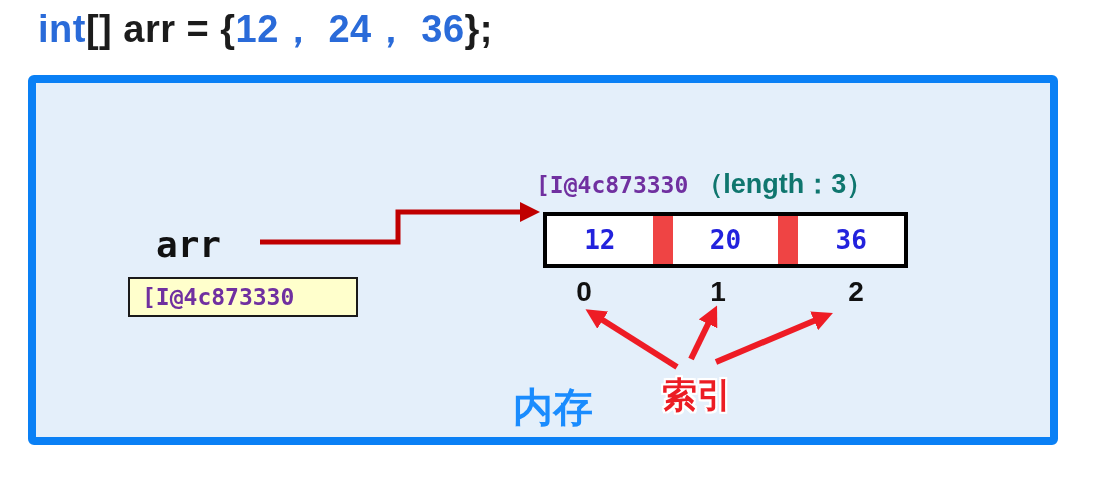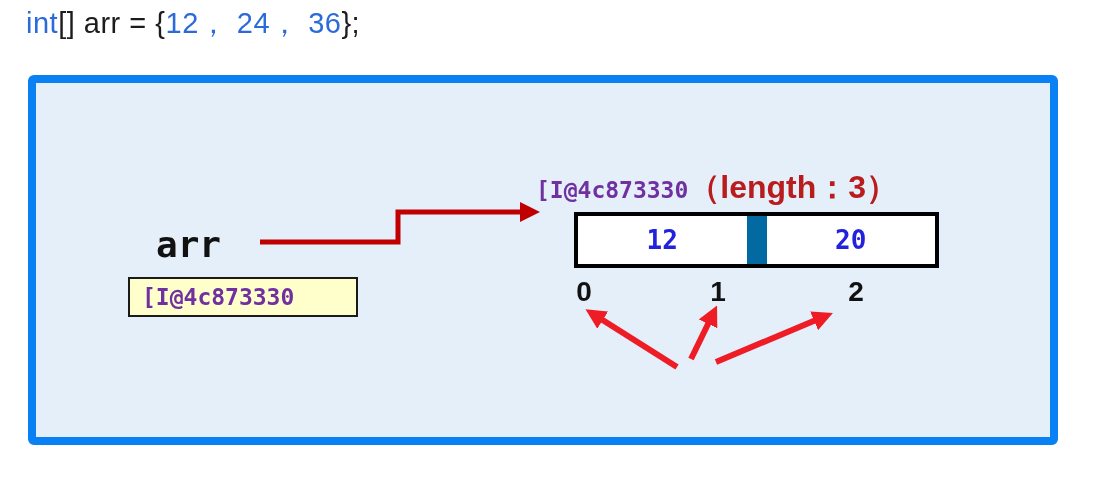--- a/index.html
+++ b/index.html
@@ -8,24 +8,24 @@
     width: 1108px;
     height: 479px;
     background: #ffffff;
     font-family: "Liberation Sans", sans-serif;
     overflow: hidden;
   }
 
   
   .code-line {
     position: absolute;
-    left: 26px;
+    left: 38px;
     top: 4px;
-    font-size: 29px;
-    font-weight: 400;
+    font-size: 38px;
+    font-weight: 700;
     color: #1c1c1c;
     white-space: pre;
     letter-spacing: 0.5px;
   }
   .code-line .kw   { color: #2a6bd9; }
   .code-line .num  { color: #2a6bd9; }
 
   
   .memory-box {
     position: absolute;
@@ -59,38 +59,38 @@
     align-items: baseline;
     white-space: pre;
   }
   .ref-text {
     font-family: "DejaVu Sans Mono", monospace;
     font-size: 23px;
     font-weight: bold;
     color: #7030a0;
   }
   .length-text {
-    font-size: 32px;
-    font-weight: bold;
-    color: #b91c1c;
-    margin-left: 0;
+    font-size: 27px;
+    font-weight: bold;
+    color: #0f766e;
+    margin-left: 8px;
   }
 
   
   .array-row {
     position: absolute;
-    left: 574px;
+    left: 543px;
     top: 212px;
     width: 365px;
     height: 56px;
     box-sizing: border-box;
     display: flex;
     gap: 20px;
     border: 4px solid #000000;
-    background: #0369a1;
+    background: #ef4444;
   }
   .cell {
     flex: 1;
     background: #ffffff;
     display: flex;
     align-items: center;
     justify-content: center;
     font-family: "DejaVu Sans Mono", monospace;
     font-size: 26px;
     font-weight: bold;
@@ -173,30 +173,33 @@
   <div class="arr-label">arr</div>
 
   <div class="ref-line">
     <span class="ref-text">[I@4c873330</span>
     <span class="length-text">（length：3）</span>
   </div>
 
   <div class="array-row">
     <div class="cell">12</div>
     <div class="cell">20</div>
+    <div class="cell">36</div>
   </div>
 
   <div class="index-digit idx-0">0</div>
   <div class="index-digit idx-1">1</div>
   <div class="index-digit idx-2">2</div>
 
   <div class="ref-box">
     <span>[I@4c873330</span>
   </div>
 
+  <div class="memory-label">内存</div>
+  <div class="index-label">索引</div>
 
   <svg class="arrows" viewBox="0 0 1108 479" xmlns="http://www.w3.org/2000/svg">
     <defs>
       <marker id="headDark" viewBox="0 0 10 10" refX="1" refY="5" markerWidth="4" markerHeight="4" orient="auto">
         <path d="M0,0 L10,5 L0,10 Z" fill="#c00000"></path>
       </marker>
       <marker id="headRed" viewBox="0 0 10 10" refX="1" refY="5" markerWidth="3.4" markerHeight="3.4" orient="auto">
         <path d="M0,0 L10,5 L0,10 Z" fill="#ee1c25"></path>
       </marker>
     </defs>

